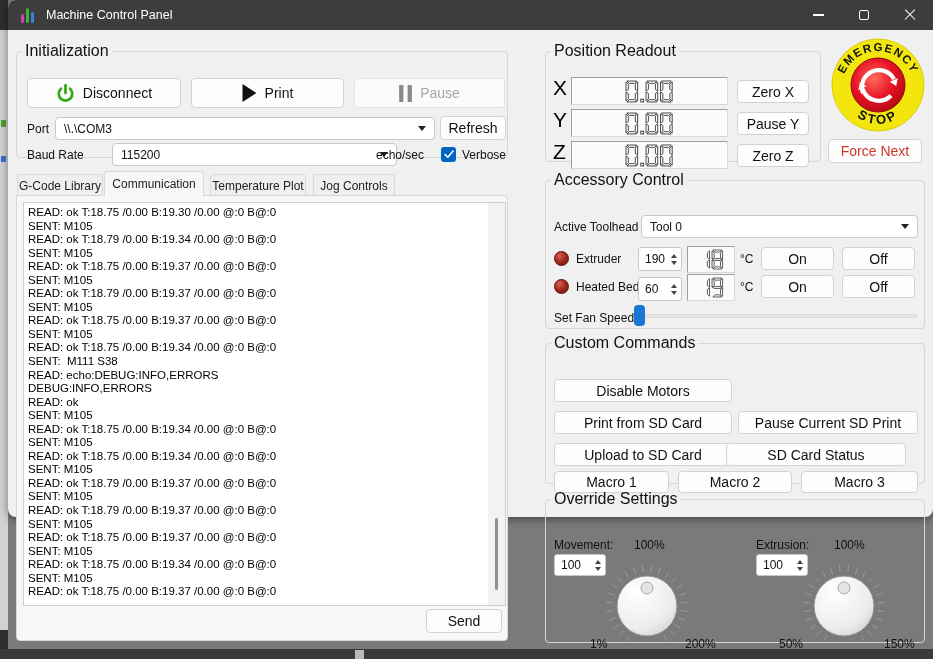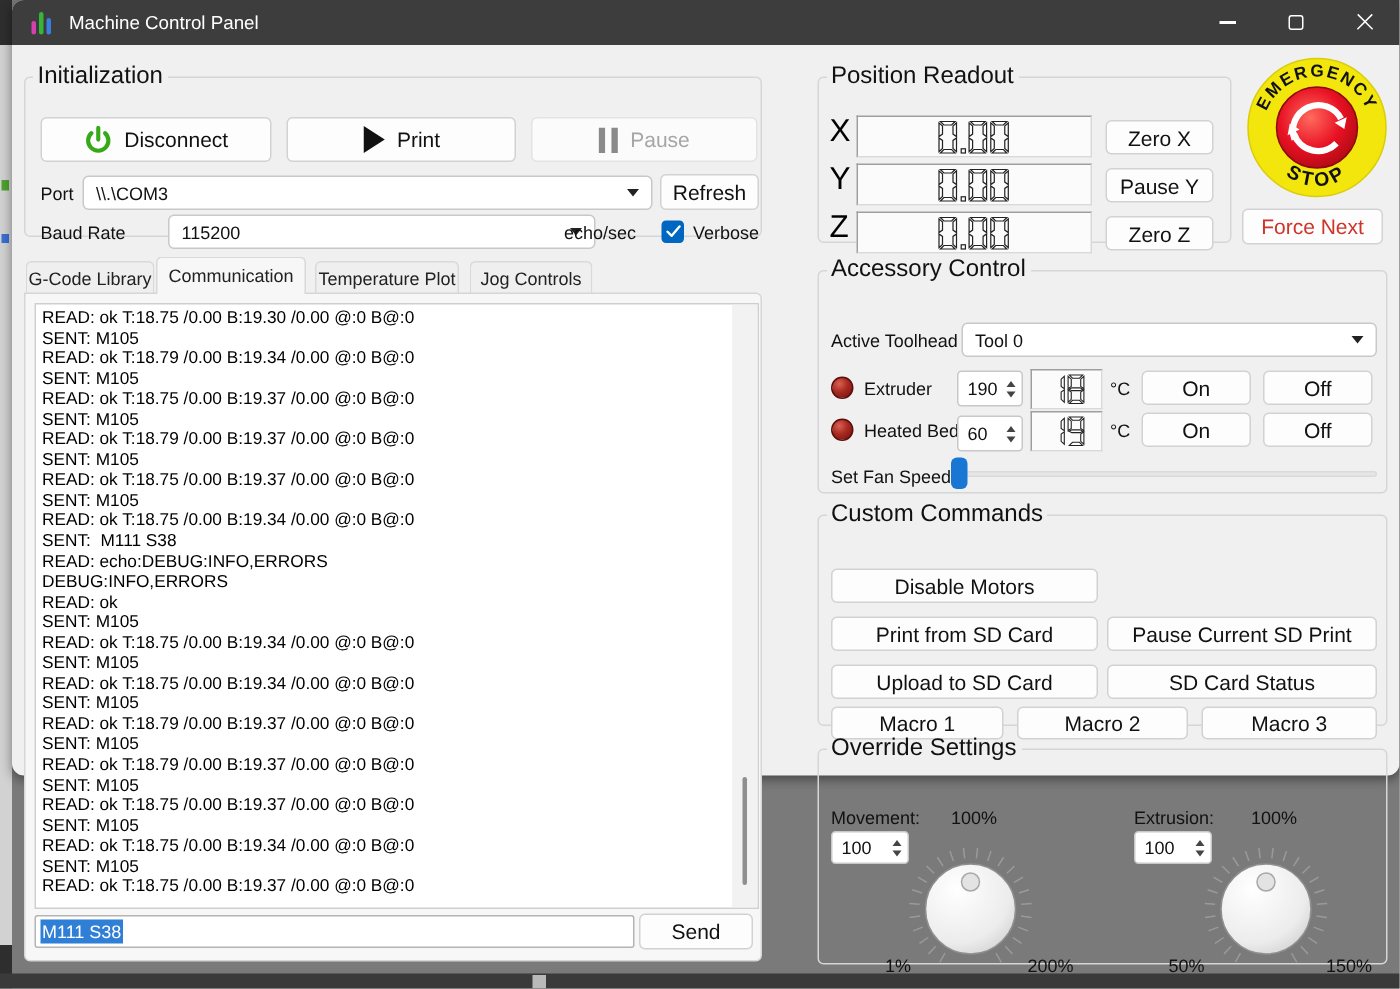--- a/index.html
+++ b/index.html
@@ -208,23 +208,20 @@
       <span>Jog Controls</span>
     </div>
 
     <div class="pane">
       <div class="log-box">
         <div class="log-text"><div>READ: ok T:18.75 /0.00 B:19.30 /0.00 @:0 B@:0</div><div>SENT: M105</div><div>READ: ok T:18.79 /0.00 B:19.34 /0.00 @:0 B@:0</div><div>SENT: M105</div><div>READ: ok T:18.75 /0.00 B:19.37 /0.00 @:0 B@:0</div><div>SENT: M105</div><div>READ: ok T:18.79 /0.00 B:19.37 /0.00 @:0 B@:0</div><div>SENT: M105</div><div>READ: ok T:18.75 /0.00 B:19.37 /0.00 @:0 B@:0</div><div>SENT: M105</div><div>READ: ok T:18.75 /0.00 B:19.34 /0.00 @:0 B@:0</div><div>SENT:  M111 S38</div><div>READ: echo:DEBUG:INFO,ERRORS</div><div>DEBUG:INFO,ERRORS</div><div>READ: ok</div><div>SENT: M105</div><div>READ: ok T:18.75 /0.00 B:19.34 /0.00 @:0 B@:0</div><div>SENT: M105</div><div>READ: ok T:18.75 /0.00 B:19.34 /0.00 @:0 B@:0</div><div>SENT: M105</div><div>READ: ok T:18.79 /0.00 B:19.37 /0.00 @:0 B@:0</div><div>SENT: M105</div><div>READ: ok T:18.79 /0.00 B:19.37 /0.00 @:0 B@:0</div><div>SENT: M105</div><div>READ: ok T:18.75 /0.00 B:19.37 /0.00 @:0 B@:0</div><div>SENT: M105</div><div>READ: ok T:18.75 /0.00 B:19.34 /0.00 @:0 B@:0</div><div>SENT: M105</div><div>READ: ok T:18.75 /0.00 B:19.37 /0.00 @:0 B@:0</div></div>
         <div class="scroll-track">
           <div class="scroll-thumb"></div>
         </div>
       </div>
-      <div class="cmd-input">
-        <span class="cmd-sel">M111 S38</span>
-      </div>
       <div class="btn" style="left:409px; top:413px; width:76px; height:24px;">
         <span>Send</span>
       </div>
     </div>
 
     <fieldset class="group" style="left:537px; top:42px; width:276px; height:120px;">
       <legend>Position Readout</legend>
 
       <span class="axis-lbl" style="left:7px; top:16px;">X</span>
       <div class="lcd" style="left:25px; top:17px; width:157px; height:28px;">
@@ -418,21 +415,21 @@
         </div>
       <div class="btn" style="left:8px; top:59px; width:178px; height:23px;">
           <span>Print from SD Card</span>
         </div>
       <div class="btn" style="left:192px; top:59px; width:180px; height:23px;">
           <span>Pause Current SD Print</span>
         </div>
       <div class="btn" style="left:8px; top:91px; width:178px; height:23px;">
           <span>Upload to SD Card</span>
         </div>
-      <div class="btn" style="left:192px; top:91px; width:180px; height:23px;">
+      <div class="btn" style="left:180px; top:91px; width:180px; height:23px;">
           <span>SD Card Status</span>
         </div>
       <div class="btn" style="left:8px; top:119px; width:115px; height:22px;">
           <span>Macro 1</span>
         </div>
       <div class="btn" style="left:132px; top:119px; width:114px; height:22px;">
           <span>Macro 2</span>
         </div>
       <div class="btn" style="left:255px; top:119px; width:117px; height:22px;">
           <span>Macro 3</span>

